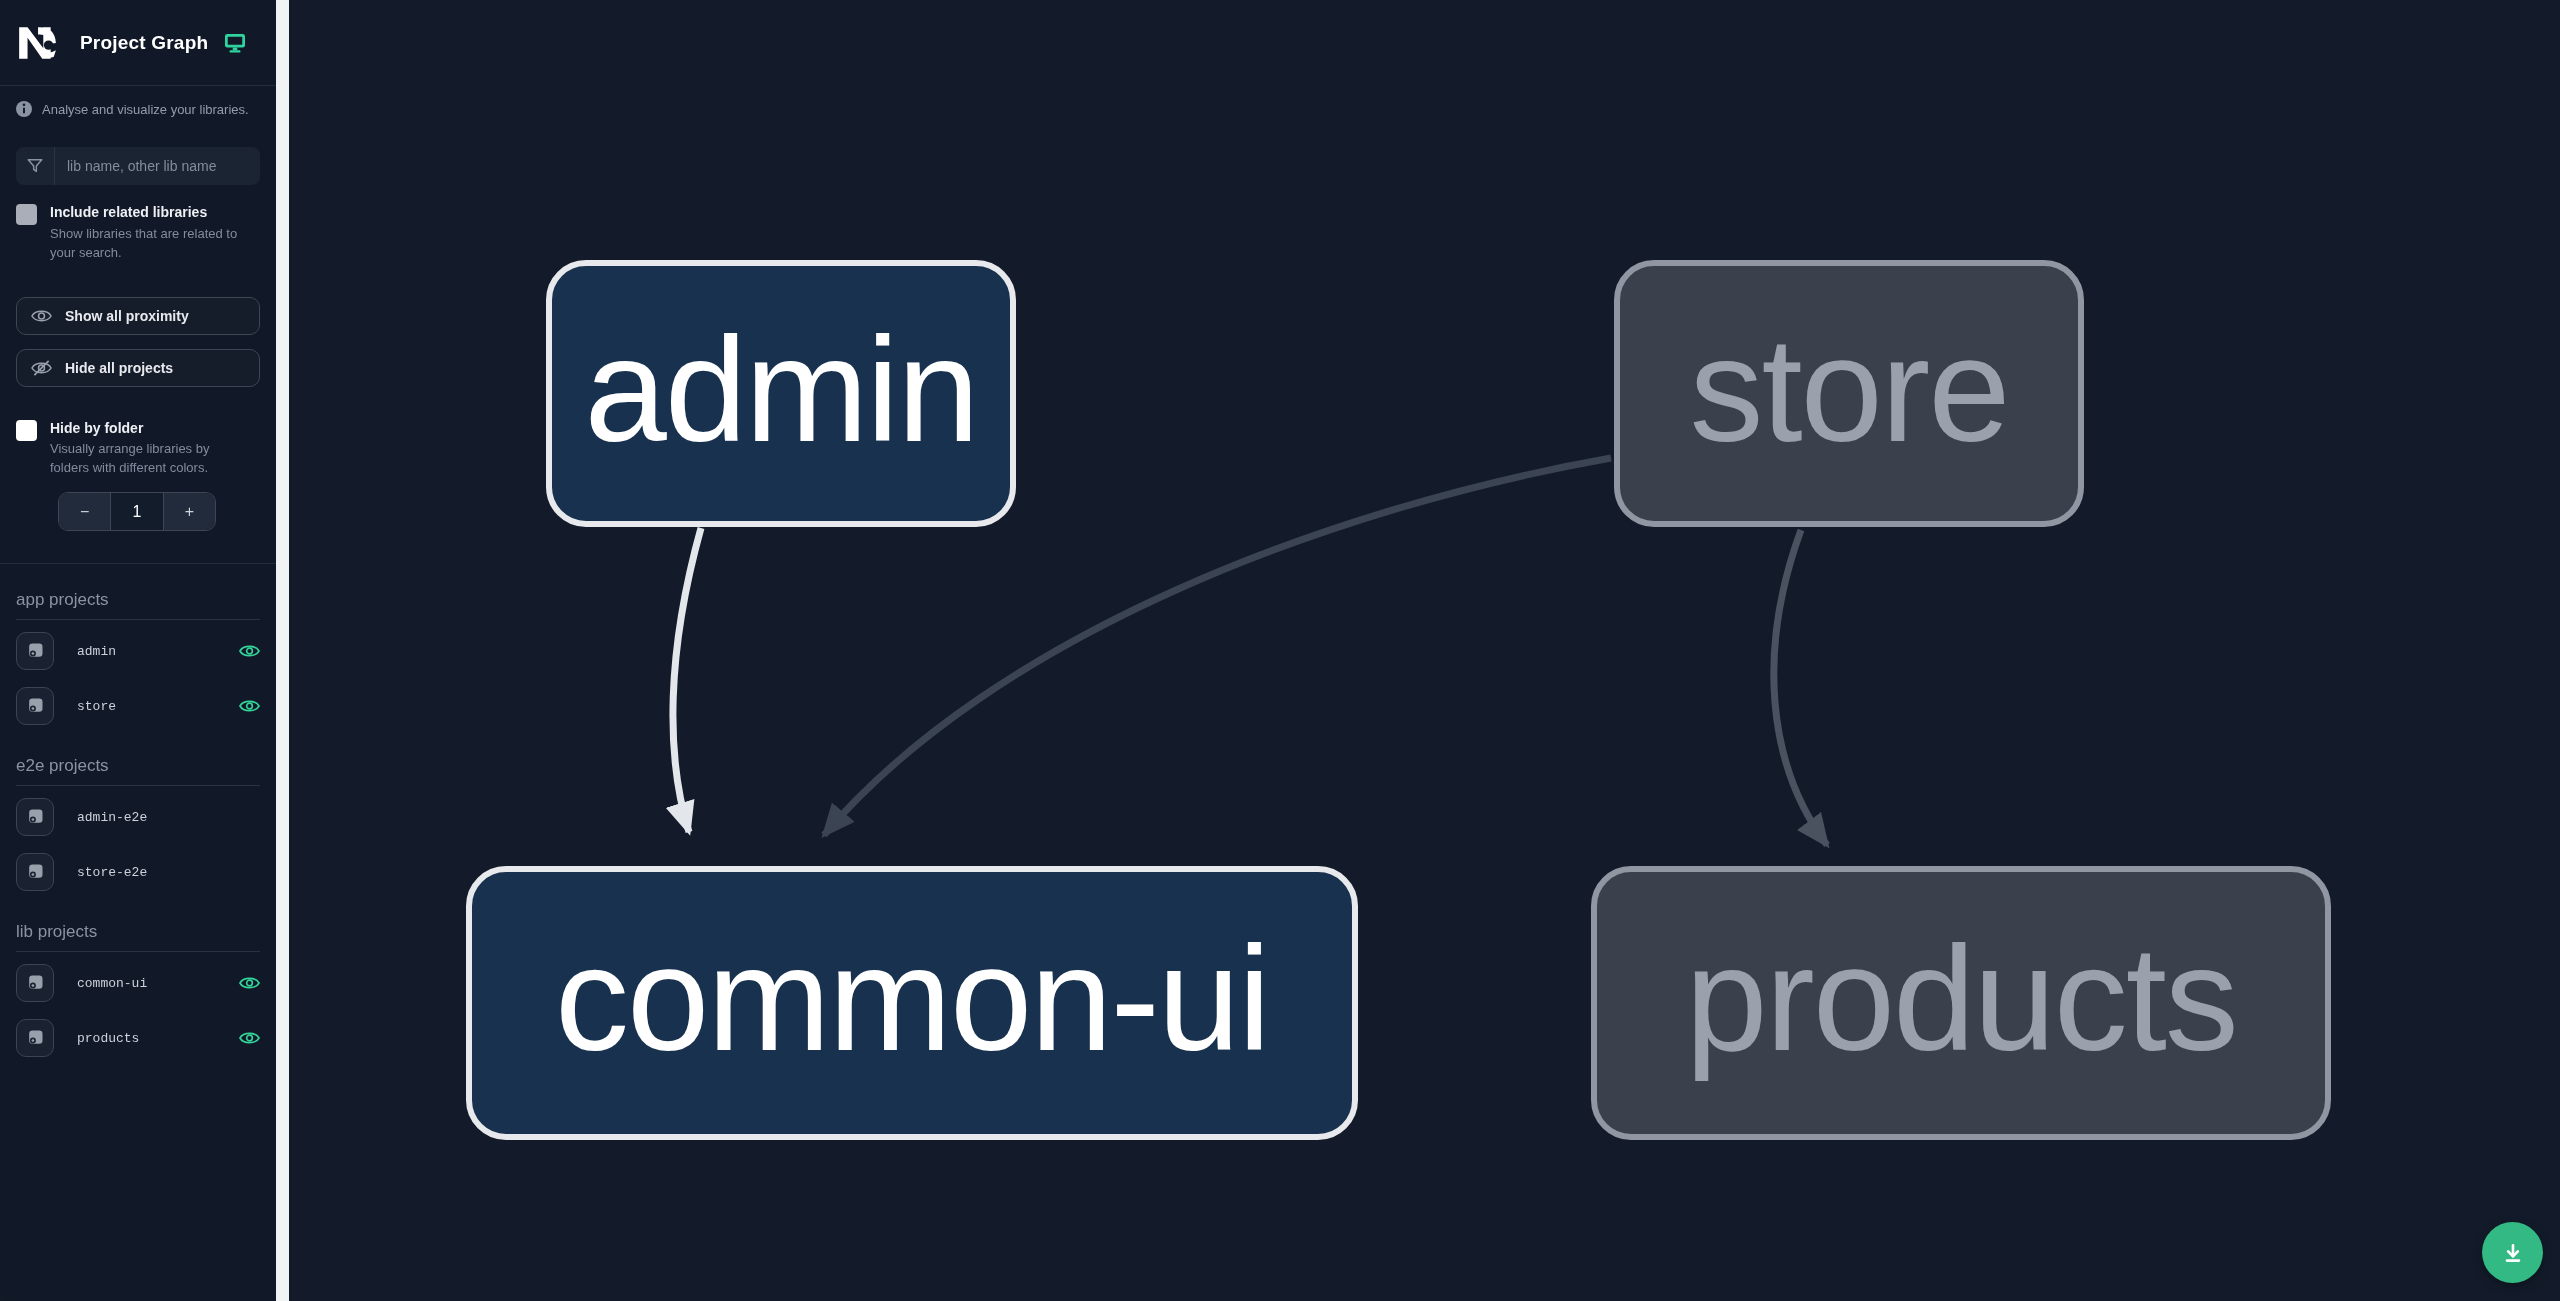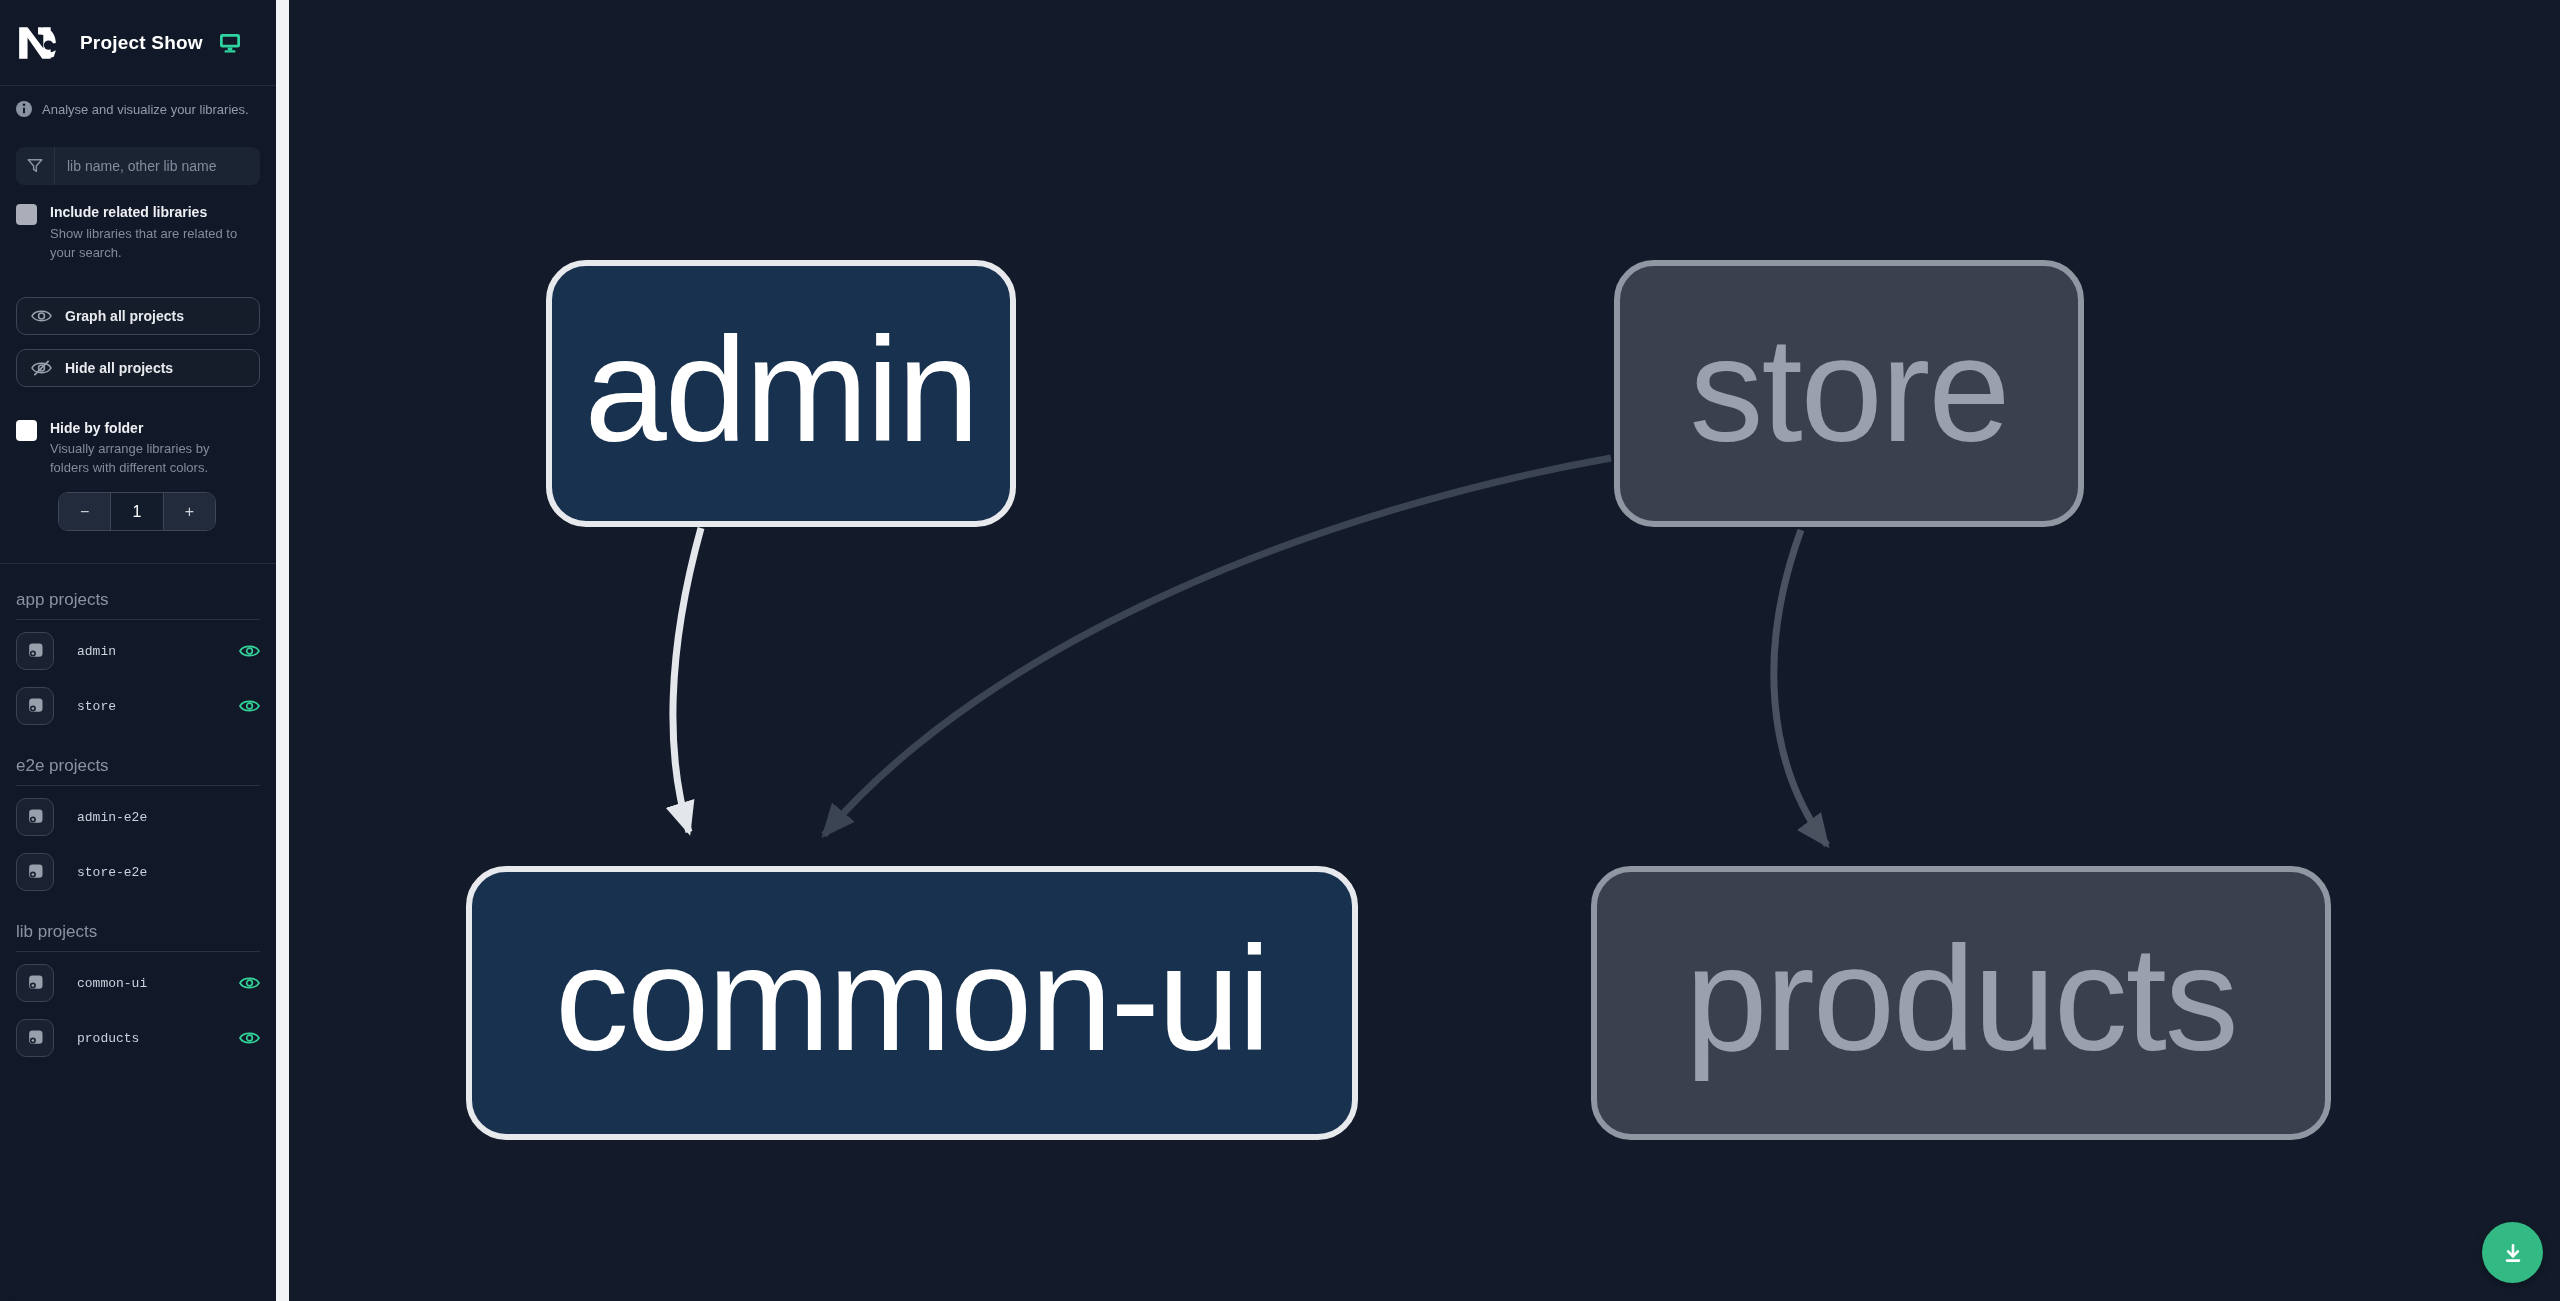--- a/index.html
+++ b/index.html
@@ -104,21 +104,21 @@
 
   <aside class="sidebar">
 
     <div class="sb-header">
       <svg class="logo" viewBox="0 0 40 40">
         <polygon points="3,35 3,5 11,5 26,25 26,5 33,5 33,35 25,35 11,15 11,35" fill="#ffffff"></polygon>
         <path d="M21 5 q16 -1 17 15 l-7 1 q0 -10 -10 -9 z" fill="#ffffff"></path>
         <circle cx="31" cy="22" r="4.5" fill="#111827"></circle>
         <path d="M26 27 q6 4 12 0 l-2 6 q-5 2 -10 -1 z" fill="#ffffff"></path>
       </svg>
-      <span class="app-title">Project Show</span>
+      <span class="app-title">Project Graph</span>
       <svg class="monitor-icon" viewBox="0 0 24 22">
         <rect x="1" y="1" width="22" height="15" rx="2.5" fill="#2fd3a0"></rect>
         <rect x="4" y="4" width="16" height="9" rx="1" fill="#111827"></rect>
         <rect x="9.5" y="16" width="5" height="3" fill="#2fd3a0"></rect>
         <rect x="6" y="19" width="12" height="2.5" rx="1" fill="#2fd3a0"></rect>
       </svg>
     </div>
 
     <div class="tagline">
       <svg width="16" height="16" viewBox="0 0 16 16">
@@ -144,21 +144,21 @@
         <div class="lab">Include related libraries</div>
         <div class="desc">Show libraries that are related to your search.</div>
       </div>
     </div>
 
     <button class="sb-btn">
       <svg width="21" height="16" viewBox="0 0 22 16" fill="none" stroke="#9aa1ad" stroke-width="1.6">
         <path d="M1 8 C4.5 1.5, 17.5 1.5, 21 8 C17.5 14.5, 4.5 14.5, 1 8 Z"></path>
         <circle cx="11" cy="8" r="3.1"></circle>
       </svg>
-      <span>Graph all projects</span>
+      <span>Show all proximity</span>
     </button>
 
     <button class="sb-btn">
       <svg width="21" height="18" viewBox="0 0 22 18" fill="none" stroke="#9aa1ad" stroke-width="1.6">
         <path d="M1 9 C4.5 2.5, 17.5 2.5, 21 9 C17.5 15.5, 4.5 15.5, 1 9 Z"></path>
         <circle cx="11" cy="9" r="3.1"></circle>
         <line x1="3.5" y1="16.5" x2="18.5" y2="1.5" stroke="#9aa1ad" stroke-width="1.8"></line>
       </svg>
       <span>Hide all projects</span>
     </button>

